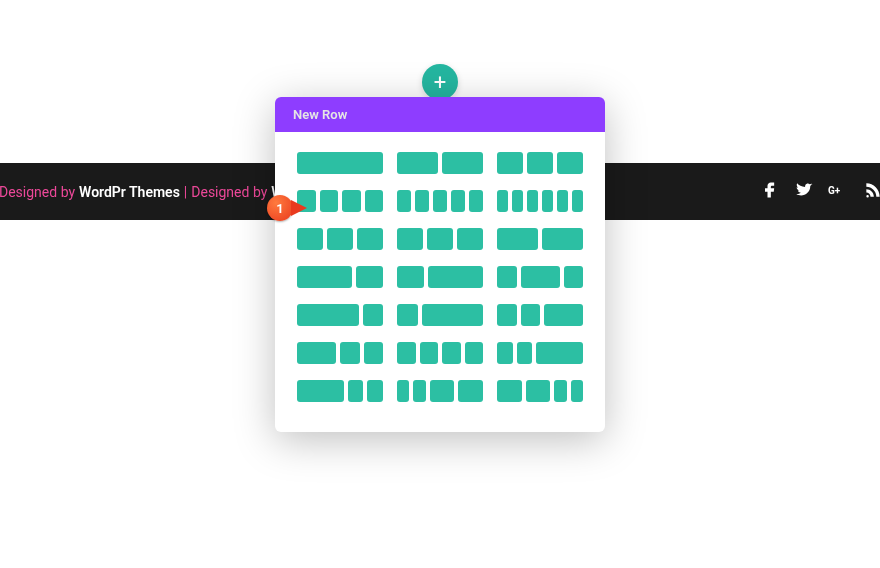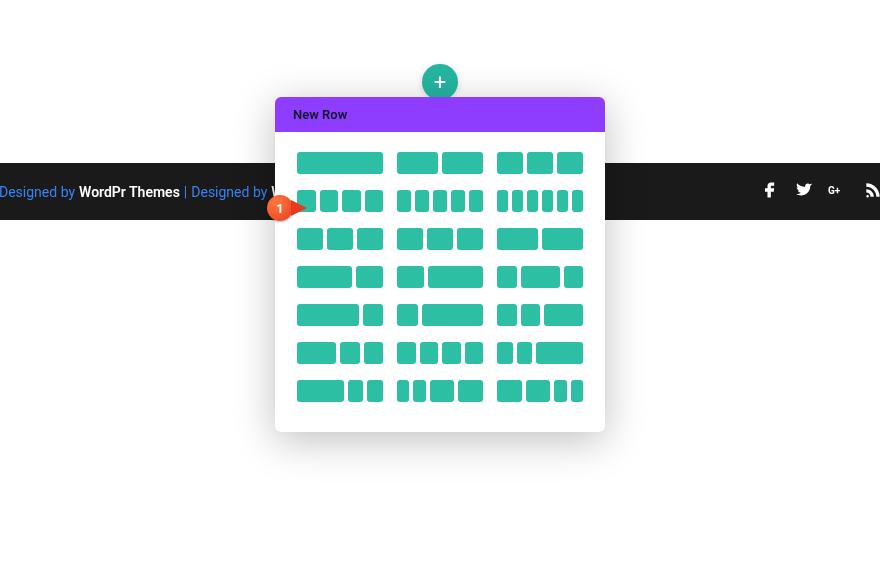--- a/index.html
+++ b/index.html
@@ -14,21 +14,21 @@
     height: 57px;
     background: #1a1a1a;
     color: #9e9e9e;
     display: flex;
     align-items: center;
     justify-content: space-between;
     padding: 0 0 0 0;
     font-size: 14px;
   }
   .footer-credit { display: flex; gap: 4px; align-items: baseline; white-space: nowrap; margin-left: -1px;}
-  .footer-credit .st { color:#3b82f6; }
+  .footer-credit .st { color:#ec4899; }
   .footer-credit .b { color:#fff; font-weight:600; }
   .footer-icons { display:flex; gap:14px; align-items:center; margin-right:-4px;}
   .footer-icons svg { width:20px; height:20px; fill:#fff; }
   .footer-icons .rss { width:22px; }
 
   
   .plus-circle {
     position:absolute;
     top:64px;
     left:50%;
@@ -77,21 +77,21 @@
     display:flex;
     background:#8e3dff;
     font-size:13px;
   }
   .modal-tab {
     padding:10px 18px;
     color:#e3cfff;
     cursor:pointer;
   }
   .modal-tab.active {
-    color:#0f172a;
+    color:#e5e5e5;
     font-weight:600;
     position:relative;
   }
   .modal-tab.active::after{
     content:"";
     position:absolute;
     left:0; right:0; bottom:0; height:0px;
   }
 
   .modal-body {

